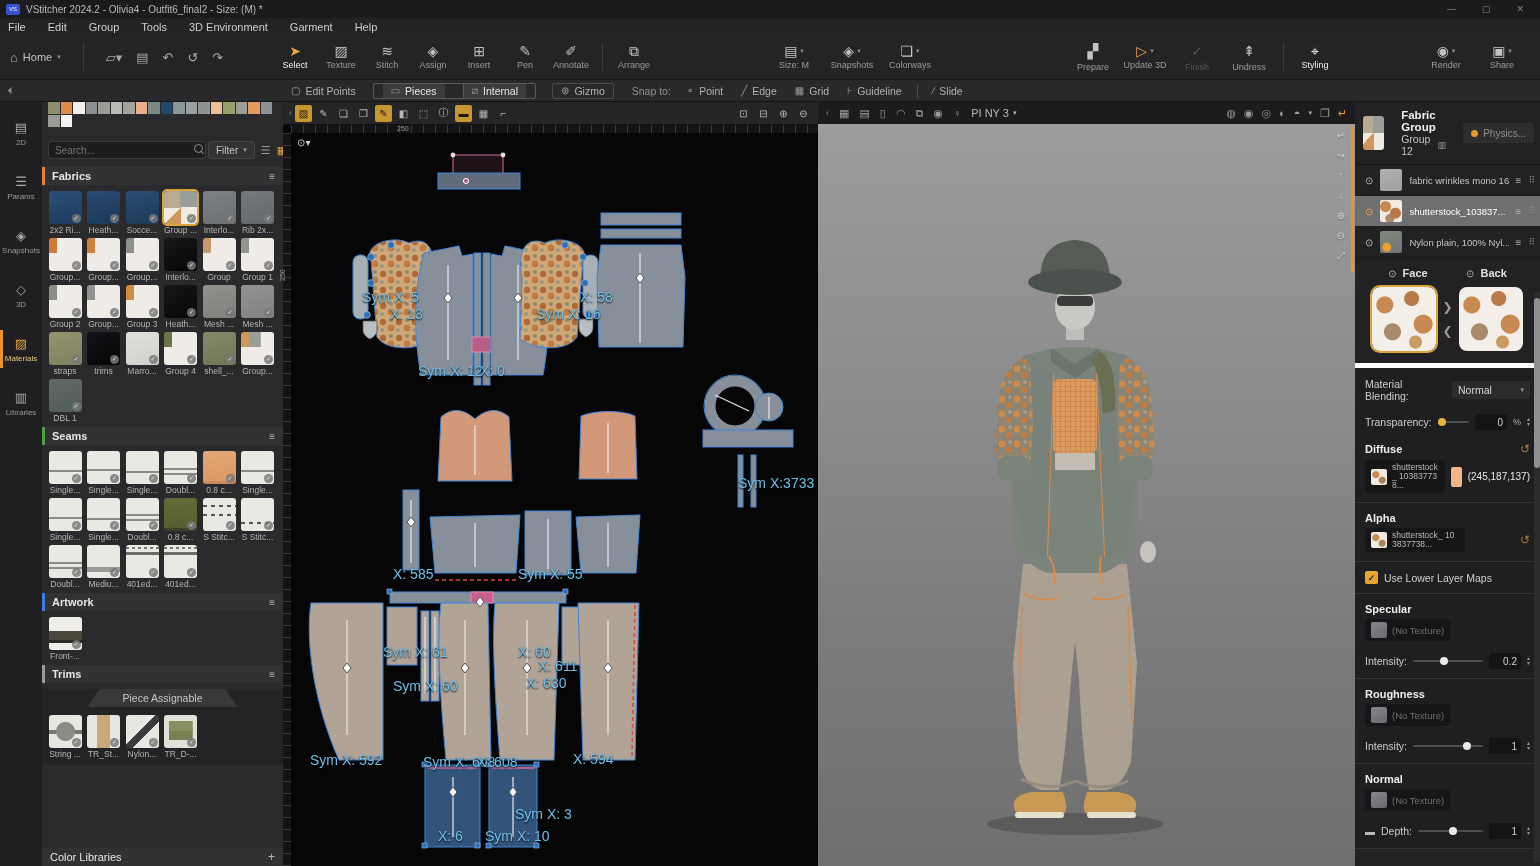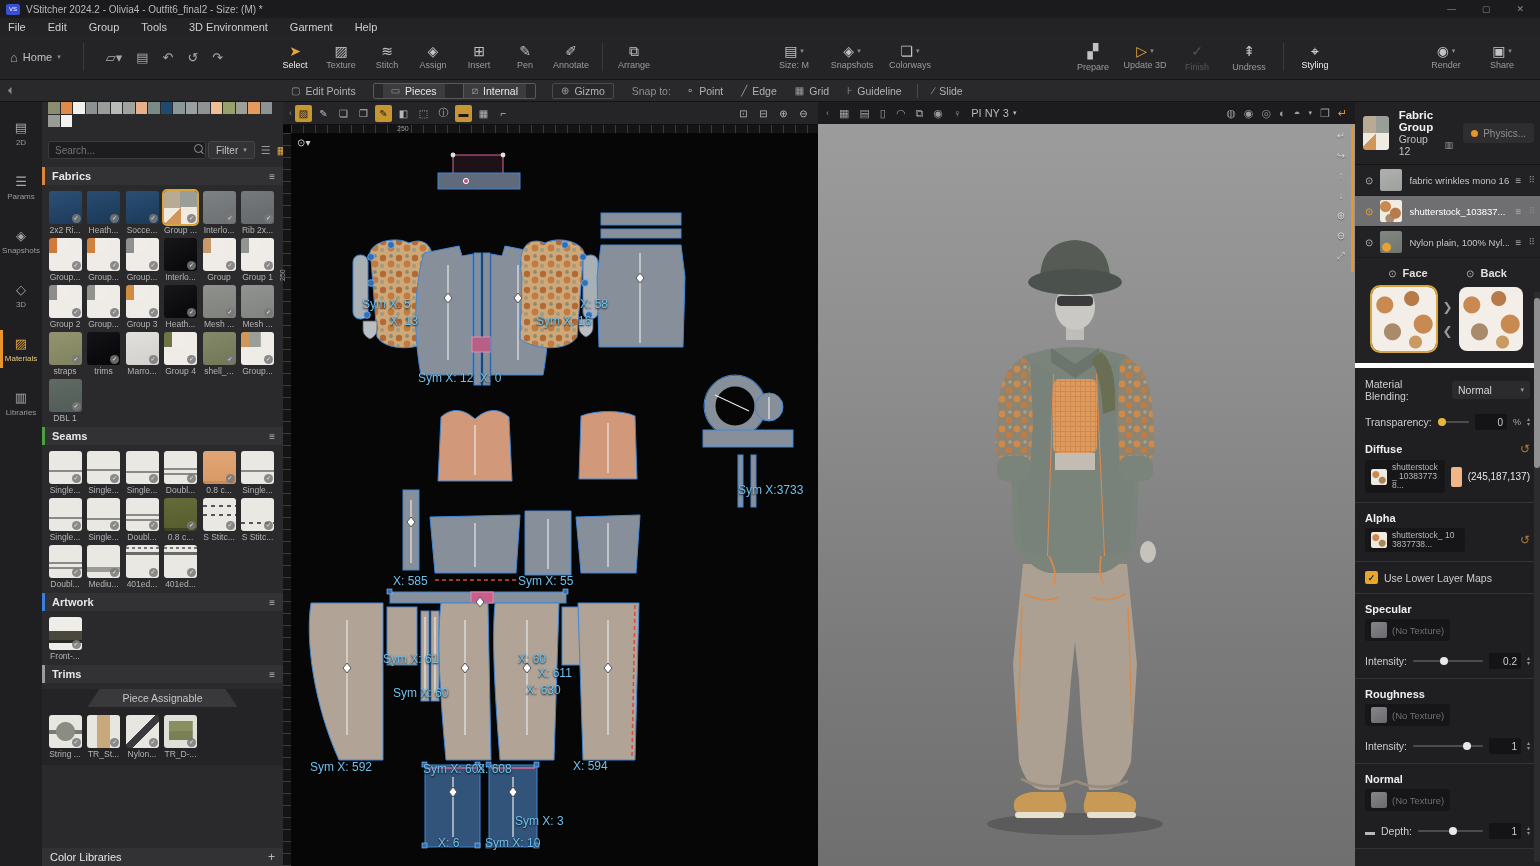--- a/index.html
+++ b/index.html
@@ -108,40 +108,40 @@
   .mini-btn.on { background:#c8962e; color:#1a1a1a; }
   .c2d-toolbar .spacer { flex:1; }
   .c2d-body { position:relative; height:741px; }
   #ruler-top { position:absolute; top:0; left:8px; right:0; height:8px; background:#141414;
     background-image:repeating-linear-gradient(90deg,#3a3a3a 0 1px,transparent 1px 12px); }
   #ruler-top .rnum { position:absolute; left:106px; top:0; font-size:7px; color:#9a9a9a; }
   #ruler-left { position:absolute; top:8px; left:0; bottom:0; width:8px; background:#141414;
     background-image:repeating-linear-gradient(0deg,#3a3a3a 0 1px,transparent 1px 12px); }
   #ruler-left .rnum { position:absolute; top:140px; left:0; font-size:7px; color:#9a9a9a; transform:rotate(-90deg); transform-origin:2px 6px; }
   #eye-tool { position:absolute; top:12px; left:14px; color:#cfcfcf; font-size:10px; }
-  .plabel { position:absolute; left:calc(var(--x)*1px); top:calc(var(--y)*1px); font-size:12px; color:#6fc0ea;
-    white-space:nowrap; text-shadow:0 1px 2px #000;margin-top:8px; }
+  .plabel { position:absolute; left:calc(var(--x)*1px); top:calc(var(--y)*1px); font-size:14px; color:#6fc0ea;
+    white-space:nowrap; text-shadow:0 1px 2px #000; }
   #pieces-svg { position:absolute; inset:0; }
 
   
   #view3d { position:absolute; top:102px; left:818px; width:537px; height:764px; overflow:hidden; }
   .v3d-toolbar { height:22px; background:#1c1c1e; display:flex; align-items:center; gap:10px; padding:0 8px;
     font-size:11px; color:#a8a8a8; position:relative; z-index:3; }
   .v3d-toolbar .gi { font-size:11px; color:#9c9c9c; }
   .v3d-toolbar .push { margin-left:auto; display:flex; gap:8px; align-items:center; }
   #scene-preset { display:flex; align-items:center; gap:4px; color:#b8b8b8; }
   #v3d-body { position:absolute; top:22px; left:0; right:0; bottom:0;
     background:linear-gradient(180deg,#9c9c9c 0%, #8d8d8d 35%, #7b7b7b 70%, #6f6f6f 100%); }
   #side-tools { position:absolute; top:28px; right:6px; width:16px; display:flex; flex-direction:column; gap:9px;
     align-items:center; color:#d8d8d8; font-size:10px; z-index:3; text-shadow:0 1px 1px rgba(0,0,0,.4); }
   #side-accent { position:absolute; top:24px; right:1px; width:3px; height:146px; background:#e8962c; z-index:3; }
 
   
   #rightpanel { position:absolute; top:102px; left:1355px; width:185px; height:764px; background:#222224; overflow:hidden; }
-  #rp-header { display:flex; align-items:center; gap:10px; padding:7px 6px 7px 8px; border-bottom:1px solid #151515; }
+  #rp-header { display:flex; align-items:center; gap:17px; padding:7px 6px 7px 8px; border-bottom:1px solid #151515; }
   #rp-thumb { width:34px; height:34px; border-radius:3px;
     background:conic-gradient(#9a9e99 0 25%, #f0ebe1 25% 50%, #d0975c 50% 62%, #f0ebe1 62% 75%, #b9ab93 75%); }
   #rp-title { font-size:11.5px; font-weight:bold; color:#f0f0f0; }
   #rp-sub { font-size:10.5px; color:#c2c2c2; display:flex; align-items:center; gap:4px; }
   #physics-btn { margin-left:auto; background:#2e2e30; border-radius:3px; height:20px; padding:0 8px;
     display:flex; align-items:center; gap:5px; font-size:10px; color:#8f8f8f; }
   #physics-btn .dot { width:7px; height:7px; border-radius:50%; background:#e8962c; }
   .layer-row { display:flex; align-items:center; gap:7px; height:31px; padding:0 6px 0 10px; border-bottom:1px solid #1b1b1d; }
   .layer-row.selected { background:#6f6f71; }
   .layer-row.selected .lname { color:#ffffff; }

